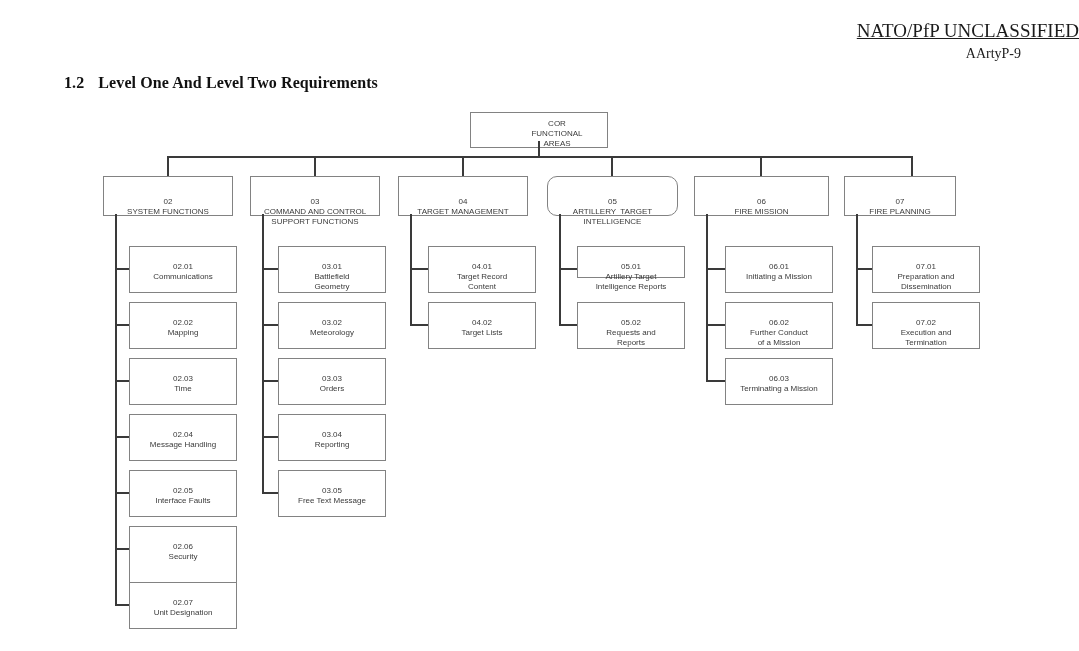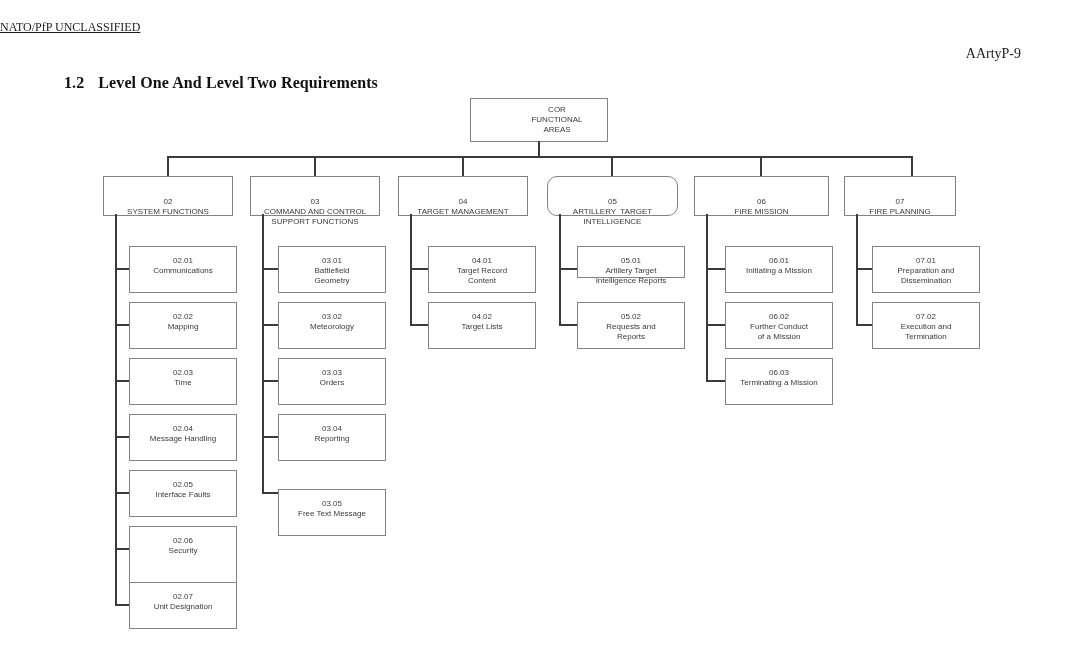--- a/index.html
+++ b/index.html
@@ -1,57 +1,57 @@
 <!DOCTYPE html>
 <html><head>
 <meta charset="utf-8">
 <style>
   html,body{margin:0;padding:0;background:#ffffff;}
   .page{
     position:relative;width:1079px;height:651px;background:#ffffff;
     font-family:"Liberation Sans",sans-serif;overflow:hidden;
   }
   .classification{
-    position:absolute;top:20px;left:0;width:100%;text-align:left;
-    font-family:"Liberation Serif",serif;font-size:12px;color:#1c1c1c;
+    position:absolute;top:20px;left:0;width:100%;text-align:right;
+    font-family:"Liberation Serif",serif;font-size:19px;color:#1c1c1c;
     text-decoration:underline;
   }
   .docref{
     position:absolute;top:46px;right:58px;
     font-family:"Liberation Serif",serif;font-size:14px;color:#1c1c1c;
   }
   .heading{
     position:absolute;top:74px;left:64px;
     font-family:"Liberation Serif",serif;font-size:16px;font-weight:bold;color:#111;
     letter-spacing:0.1px;
   }
   .heading .num{margin-right:14px;}
   .node{
     position:absolute;box-sizing:border-box;background:#ffffff;
     border:1px solid #828282;text-align:center;color:#3a3a3a;
     font-size:8px;line-height:10px;
   }
   .node .code,.node .label{white-space:pre-wrap;}
   .root{padding-top:6px;}
   .l1{padding-top:20px;}
-  .child{padding-top:9px;}
+  .child{padding-top:15px;}
   .line{position:absolute;background:#3a3a3a;}
 </style>
 </head>
 <body>
 
 <div class="page">
 
   <div class="classification">NATO/PfP UNCLASSIFIED</div>
   <div class="docref">AArtyP-9</div>
   <div class="heading">
     <span class="num">1.2</span><span>Level One And Level Two Requirements</span>
   </div>
 
-  <div class="node root" style="left:470px;top:98px;width:138px;height:44px;padding-left:36px;">
+  <div class="node root" style="left:470px;top:112px;width:138px;height:36px;padding-left:36px;">
     <div class="label">COR
 FUNCTIONAL
 AREAS</div>
   </div>
 
   <div class="line" style="left:538px;top:141px;width:2px;height:17px;"></div>
   <div class="line" style="left:167px;top:156px;width:746px;height:2px;"></div>
   <div class="line" style="left:167px;top:156px;width:2px;height:20px;"></div>
   <div class="line" style="left:314px;top:156px;width:2px;height:20px;"></div>
   <div class="line" style="left:462px;top:156px;width:2px;height:20px;"></div>
@@ -141,21 +141,21 @@
     <div class="label">Meteorology</div>
   </div>
   <div class="node child" style="left:278px;top:358px;width:108px;height:47px;">
     <div class="code">03.03</div>
     <div class="label">Orders</div>
   </div>
   <div class="node child" style="left:278px;top:414px;width:108px;height:47px;">
     <div class="code">03.04</div>
     <div class="label">Reporting</div>
   </div>
-  <div class="node child" style="left:278px;top:470px;width:108px;height:47px;margin-top:19px;">
+  <div class="node child" style="left:278px;top:470px;width:108px;height:47px;">
     <div class="code">03.05</div>
     <div class="label">Free Text Message</div>
   </div>
 
   <div class="line" style="left:410px;top:214px;width:2px;height:112px;"></div>
   <div class="line" style="left:410px;top:268px;width:19px;height:2px;"></div>
   <div class="line" style="left:410px;top:324px;width:19px;height:2px;"></div>
 
   <div class="node child" style="left:428px;top:246px;width:108px;height:47px;">
     <div class="code">04.01</div>

